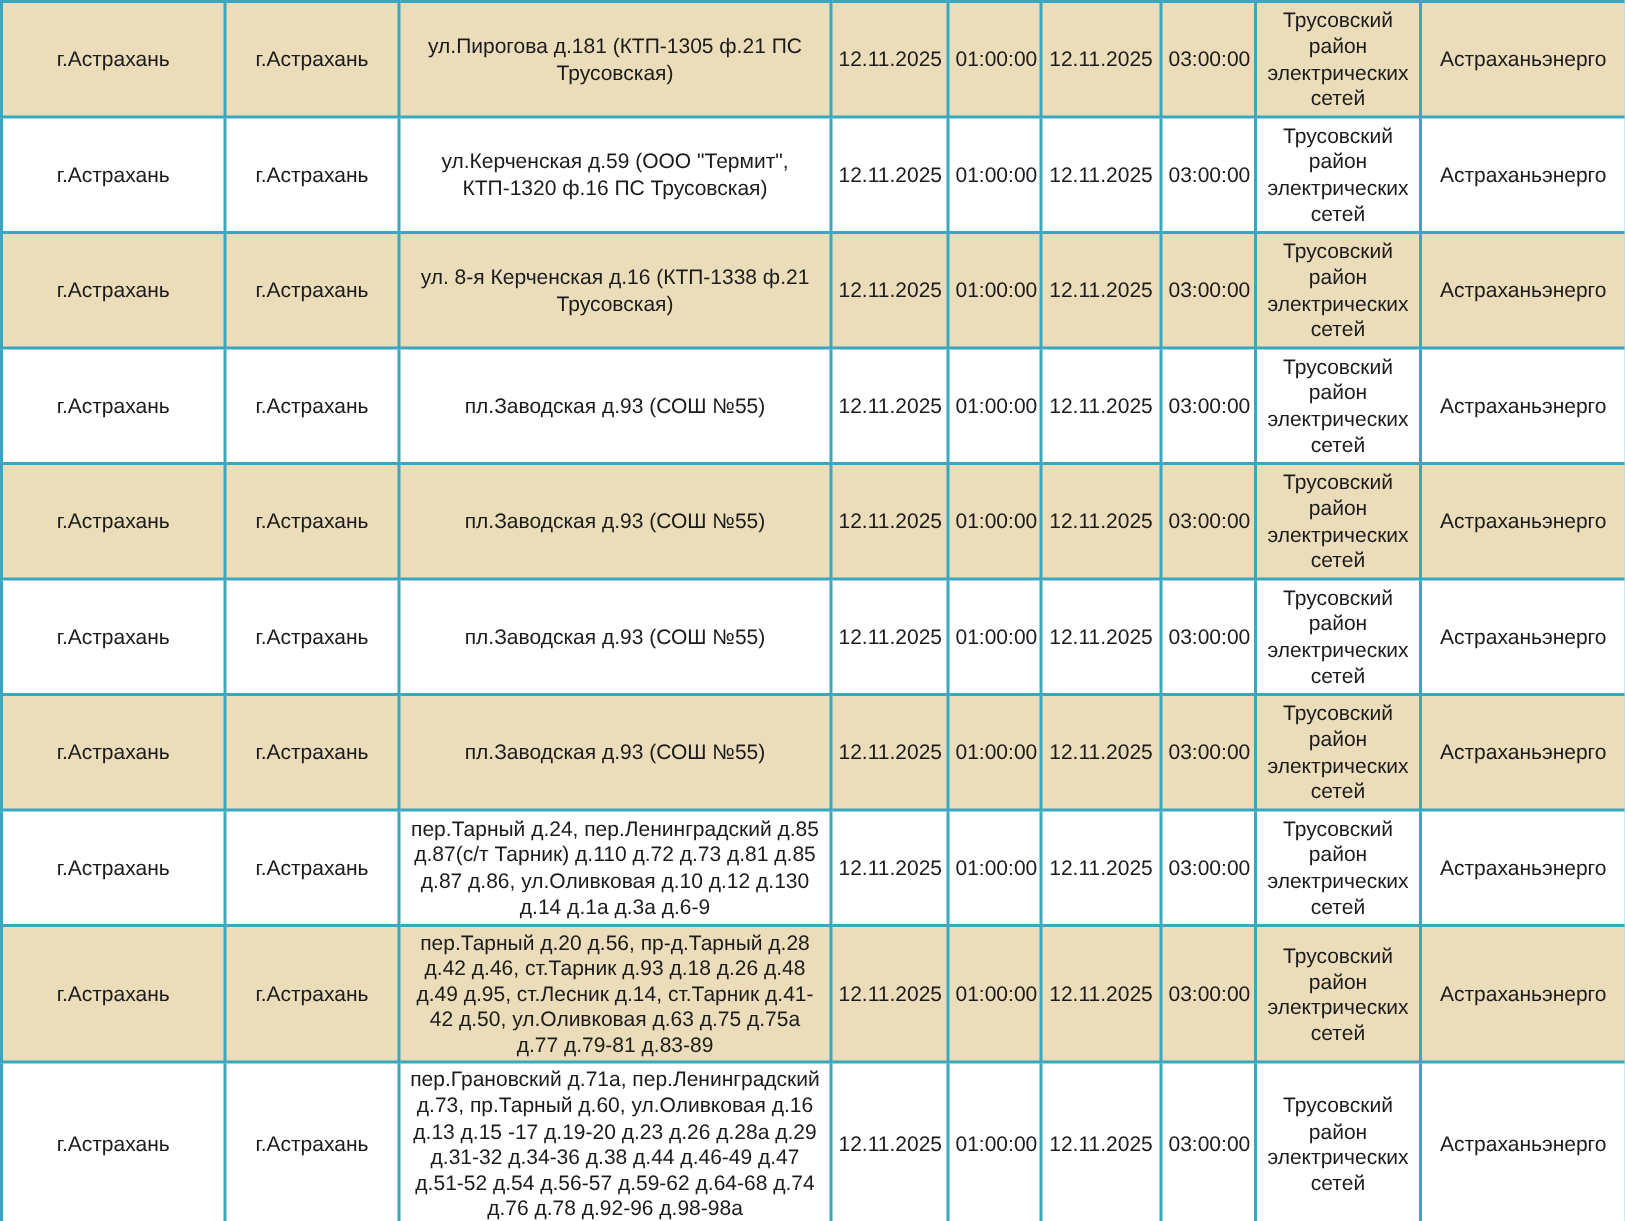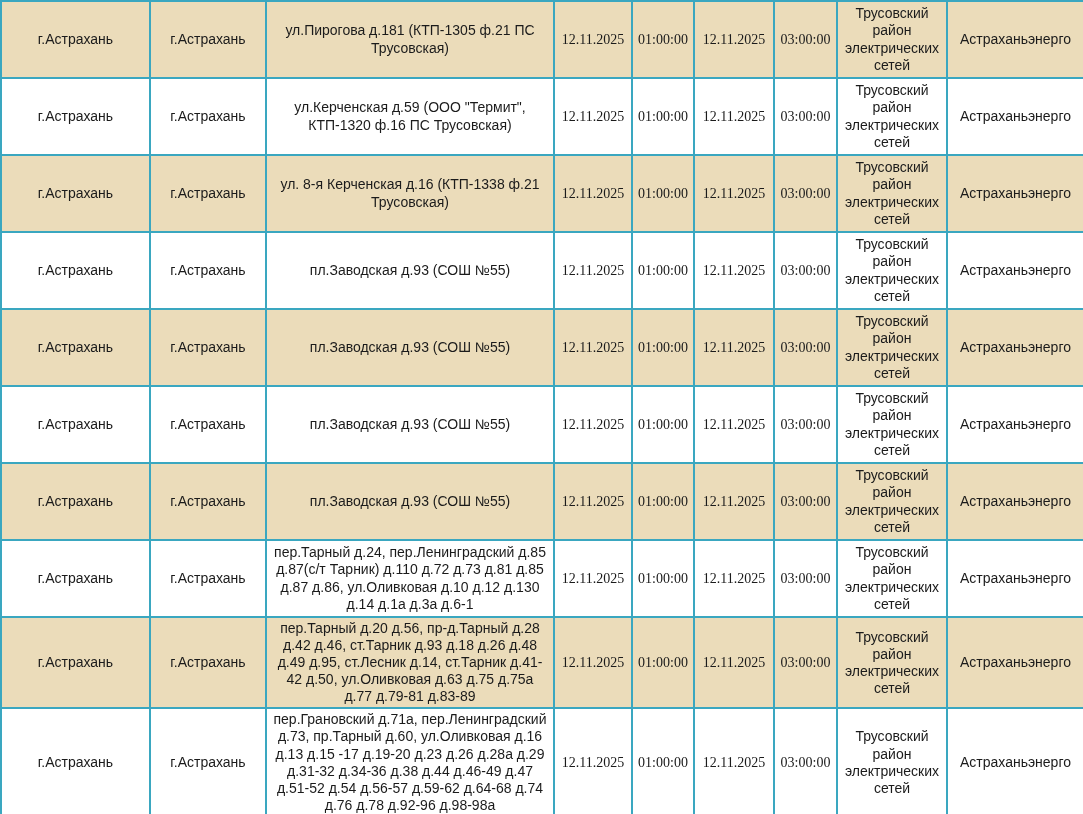--- a/index.html
+++ b/index.html
@@ -30,21 +30,20 @@
     color: #1b1b1b;
   }
   table.outage-table tr:nth-child(odd) td {
     background: #ebdcba;
   }
   table.outage-table tr:nth-child(even) td {
     background: #ffffff;
   }
   td.c-date, td.c-time {
     white-space: nowrap;
-    font-family: Liberation Serif, serif;
   }
   td.c-addr {
     padding: 2px 6px;
   }
 </style>
 </head>
 <body>
 
 <table class="outage-table">
   <colgroup>
@@ -132,21 +131,21 @@
       <td class="c-date">12.11.2025</td>
       <td class="c-time">01:00:00</td>
       <td class="c-date">12.11.2025</td>
       <td class="c-time">03:00:00</td>
       <td class="c-net">Трусовский район электрических сетей</td>
       <td class="c-org">Астраханьэнерго</td>
     </tr>
     <tr>
       <td class="c-city">г.Астрахань</td>
       <td class="c-city">г.Астрахань</td>
-      <td class="c-addr">пер.Тарный д.24, пер.Ленинградский д.85 д.87(с/т Тарник) д.110 д.72 д.73 д.81 д.85 д.87 д.86, ул.Оливковая д.10 д.12 д.130 д.14 д.1а д.3а д.6-1</td>
+      <td class="c-addr">пер.Тарный д.24, пер.Ленинградский д.85 д.87(с/т Тарник) д.110 д.72 д.73 д.81 д.85 д.87 д.86, ул.Оливковая д.10 д.12 д.130 д.14 д.1а д.3а д.6-9</td>
       <td class="c-date">12.11.2025</td>
       <td class="c-time">01:00:00</td>
       <td class="c-date">12.11.2025</td>
       <td class="c-time">03:00:00</td>
       <td class="c-net">Трусовский район электрических сетей</td>
       <td class="c-org">Астраханьэнерго</td>
     </tr>
     <tr>
       <td class="c-city">г.Астрахань</td>
       <td class="c-city">г.Астрахань</td>

